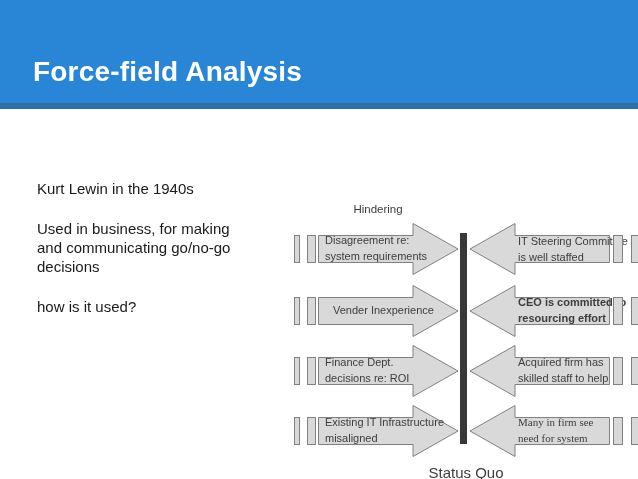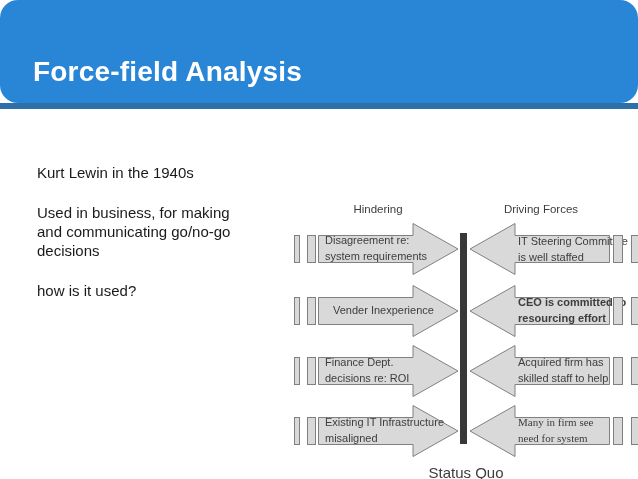--- a/index.html
+++ b/index.html
@@ -4,37 +4,36 @@
 <style>
   html,body{margin:0;padding:0;}
   .slide{
     position:relative;width:638px;height:479px;background:#ffffff;
     overflow:hidden;font-family:"Liberation Sans",sans-serif;
   }
   
   .header{
     position:absolute;left:0;top:0;width:638px;height:103px;
     background:var(--header-blue,#2986d7);
-    border-radius:18px;
   }
   .header h1{
     position:absolute;left:33px;top:57px;margin:0;
     font-size:28px;font-weight:bold;color:#ffffff;line-height:1.1;
     letter-spacing:0.2px;
   }
   .header-strip{
     position:absolute;left:0;top:103px;width:638px;height:6px;
     background:var(--header-strip,#2d6fa8);
   }
   
   .text-block{
     position:absolute;left:37px;top:163px;width:250px;
     color:var(--body-text,#1a1a1a);font-size:15px;line-height:19px;
   }
-  .text-block p{margin:0 0 21px 0;white-space:pre;}
+  .text-block p{margin:16px 0 21px 0;white-space:pre;}
   
   .col-header{
     position:absolute;top:202px;width:110px;text-align:center;
     font-size:11.5px;color:var(--diagram-text,#3d3d3d);line-height:14px;
   }
   .col-header.left{left:323px;}
   .col-header.right{left:486px;}
   .center-bar{
     position:absolute;left:460px;top:233px;width:7px;height:211px;
     background:var(--bar-dark,#383838);
@@ -71,21 +70,20 @@
 
   <div class="text-block">
     <p>Kurt Lewin in the 1940s</p>
     <p>Used in business, for making
 and communicating go/no-go
 decisions</p>
     <p>how is it used?</p>
   </div>
 
   <div class="col-header left">Hindering</div>
-  <div class="col-header right">Driving Forces</div>
 
   <div class="center-bar"></div>
 
   <div class="tick" style="left:294px;top:235px;width:4px;"></div>
   <div class="tick" style="left:307px;top:235px;width:7px;"></div>
   <svg class="arrow-svg" style="left:318px;top:223px;" viewBox="0 0 141 52">
     <polygon points="0.5,12.5 95,12.5 95,0.5 140,26 95,51.5 95,39.5 0.5,39.5"></polygon>
   </svg>
   <div class="arrow-label" style="left:325px;top:235px;">Disagreement re:
 system requirements</div>

